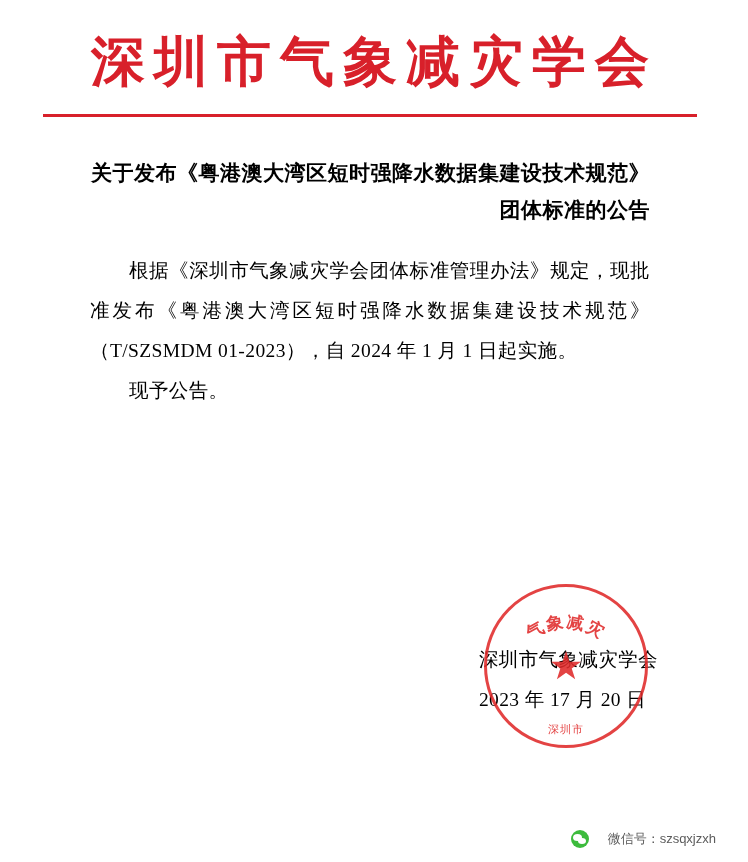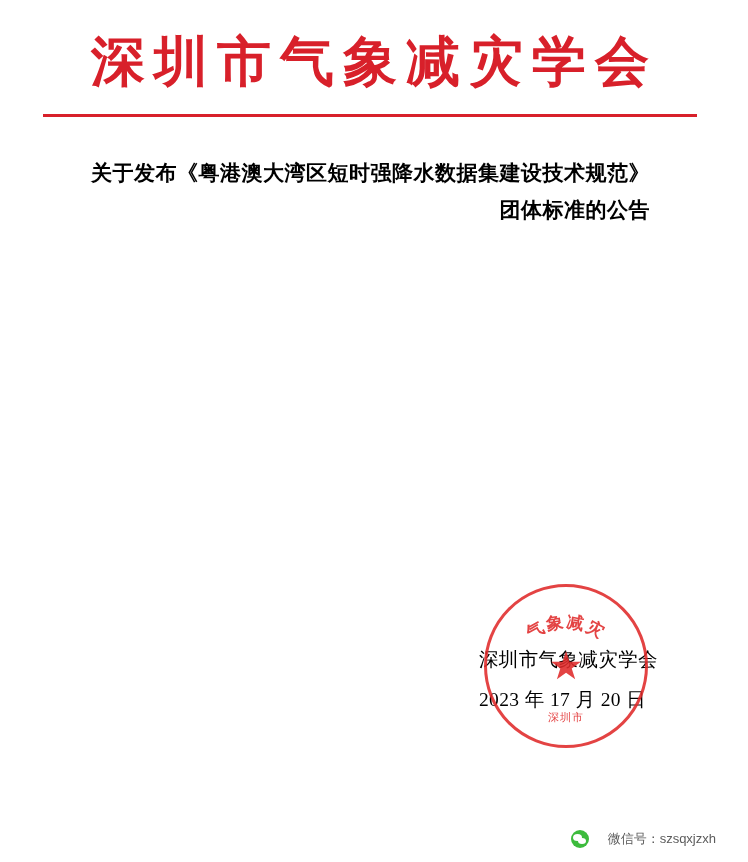--- a/index.html
+++ b/index.html
@@ -129,21 +129,21 @@
     fill: #e02a2a;
     font-family: "DejaVu Serif", "Liberation Serif", serif;
     font-size: 17px;
     font-weight: bold;
     letter-spacing: 2px;
   }
   .seal-sub {
     position: absolute;
     left: 0;
     right: 0;
-    bottom: 20px;
+    bottom: 8px;
     text-align: center;
     color: #e02a2a;
     font-size: 11px;
     font-family: "DejaVu Serif", "Liberation Serif", serif;
     letter-spacing: 1px;
   }
 
   
   .footer {
     position: absolute;
@@ -195,21 +195,23 @@
 
   <div class="letterhead">
     <div class="letterhead-title">深圳市气象减灾学会</div>
     <div class="letterhead-rule"></div>
   </div>
 
   <div class="doc-body">
 
     <div class="doc-title">关于发布《粤港澳大湾区短时强降水数据集建设技术规范》团体标准的公告</div>
 
-
+    <div class="para indent para-main">根据《深圳市气象减灾学会团体标准管理办法》规定，现批准发布《粤港澳大湾区短时强降水数据集建设技术规范》（T/SZSMDM 01-2023），自 2024 年 1 月 1 日起实施。</div>
+
+    <div class="para indent para-notice">现予公告。</div>
 
 
   </div>
 
   <div class="seal">
     <svg class="seal-arc" viewBox="0 0 158 158">
       <defs>
         <path id="sealArcPath" d="M 24,86 A 56,56 0 0 1 134,86" fill="none"></path>
       </defs>
       <text>

